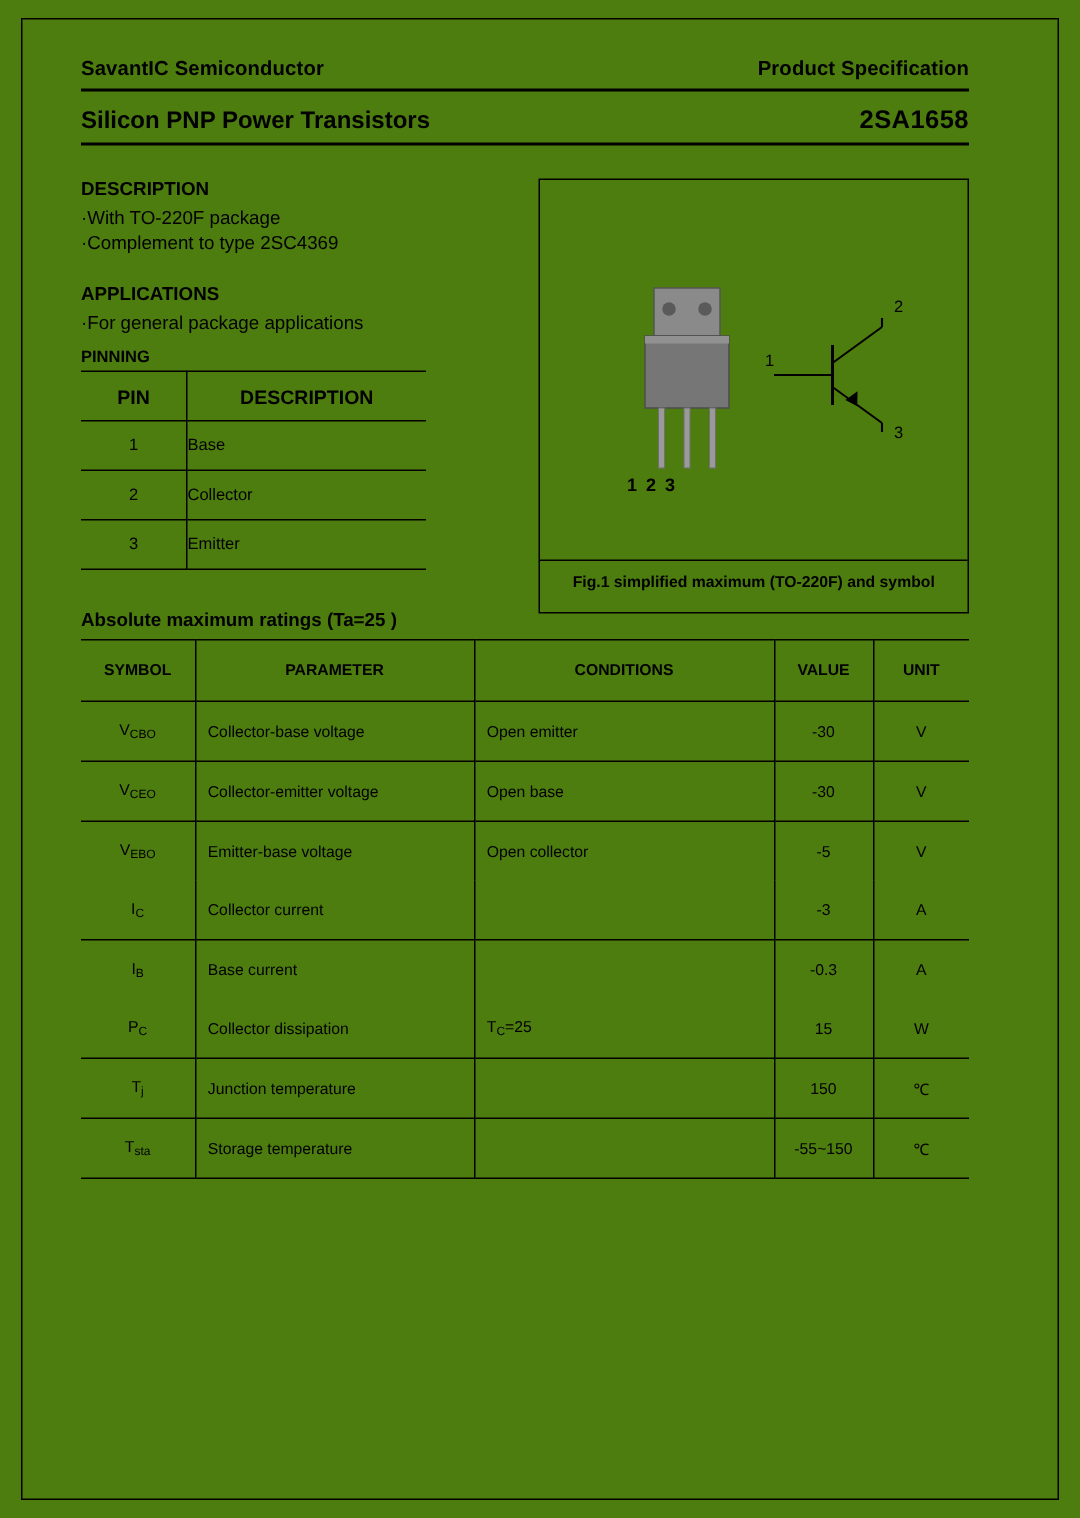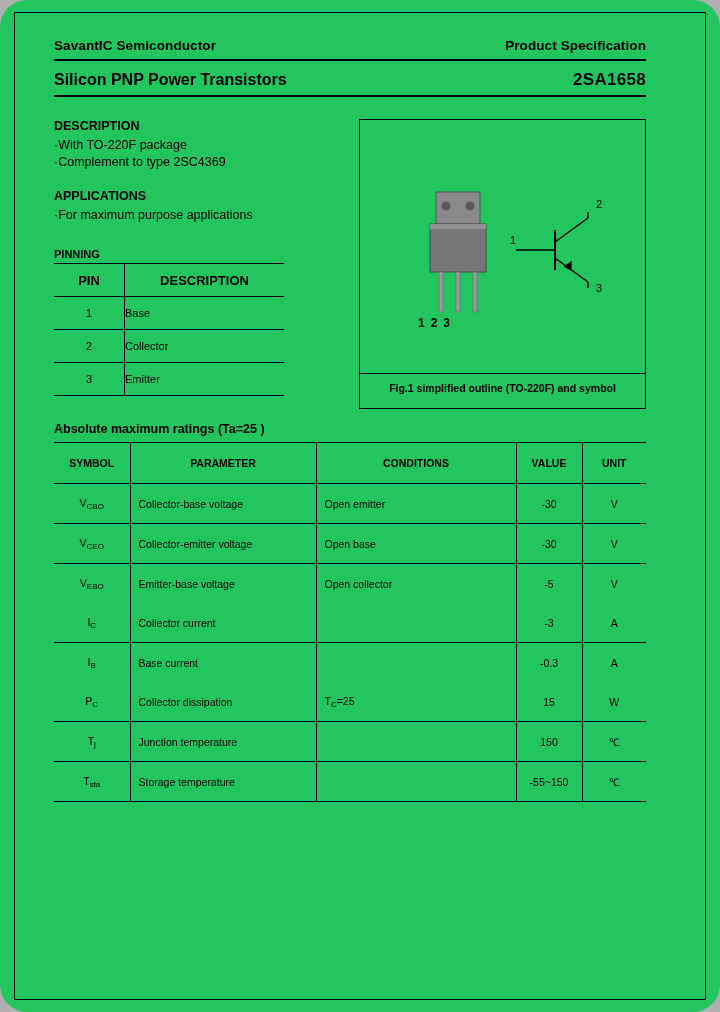--- a/index.html
+++ b/index.html
@@ -6,26 +6,25 @@
     margin: 0;
     padding: 0;
     background: #b0b0b0;
   }
   body {
     font-family: "Liberation Sans", sans-serif;
   }
   .page {
     width: 720px;
     height: 1012px;
-    background: #22c55e;
+    background: #4d7c0f;
     position: relative;
     box-sizing: border-box;
     overflow: hidden;
     margin: 0 auto;
-    border-radius: 27px;
   }
   .sheet {
     position: absolute;
     left: 14px;
     top: 12px;
     width: 692px;
     height: 988px;
     border: 1px solid #000;
     box-sizing: border-box;
   }
@@ -93,21 +92,21 @@
     vertical-align: -2px;
   }
   .apps {
     margin-top: 18px;
   }
 
   
   .pinning-label {
     font-weight: bold;
     font-size: 11px;
-    margin-top: 24px;
+    margin-top: 8px;
     margin-bottom: 3px;
   }
   table.pin {
     border-collapse: collapse;
     width: 230px;
     font-size: 11px;
   }
   table.pin th, table.pin td {
     border-top: 1px solid #000;
     border-bottom: 1px solid #000;
@@ -238,21 +237,21 @@
 
     <div class="mid">
 
       <div class="desc-col">
         <div class="sec-head">DESCRIPTION</div>
         <div class="bullet">·With TO-220F package</div>
         <div class="bullet">·Complement to type 2SC4369</div>
 
         <div class="apps">
           <div class="sec-head">APPLICATIONS</div>
-          <div class="bullet">·For maximum purpose applications</div>
+          <div class="bullet">·For general package applications</div>
         </div>
 
         <div class="pinning-label">PINNING</div>
         <table class="pin">
           <thead>
             <tr>
               <th class="numh">PIN</th>
               <th>DESCRIPTION</th>
             </tr>
           </thead>
@@ -305,21 +304,21 @@
             <line x1="78" y1="82" x2="78" y2="88" stroke="#000" stroke-width="1.4"></line>
 
             <polygon points="54,64 64,64 58,72" fill="#000" transform="rotate(-36 58 66)"></polygon>
             <text x="86" y="8" font-family="Liberation Sans, sans-serif" font-size="11">2</text>
             <text x="86" y="92" font-family="Liberation Sans, sans-serif" font-size="11">3</text>
             <text x="0" y="44" font-family="Liberation Sans, sans-serif" font-size="11">1</text>
           </svg>
         </div>
 
         <div class="fig-caption-rule"></div>
-        <div class="fig-caption">Fig.1  simplified  outline  (TO-220F)  and  symbol</div>
+        <div class="fig-caption">Fig.1  simplified  maximum  (TO-220F)  and  symbol</div>
       </div>
     </div>
 
     <div class="ratings-title">Absolute maximum ratings (Ta=25  )</div>
     <table class="rt">
       <colgroup>
         <col style="width:76px">
         <col style="width:186px">
         <col style="width:200px">
         <col style="width:66px">

